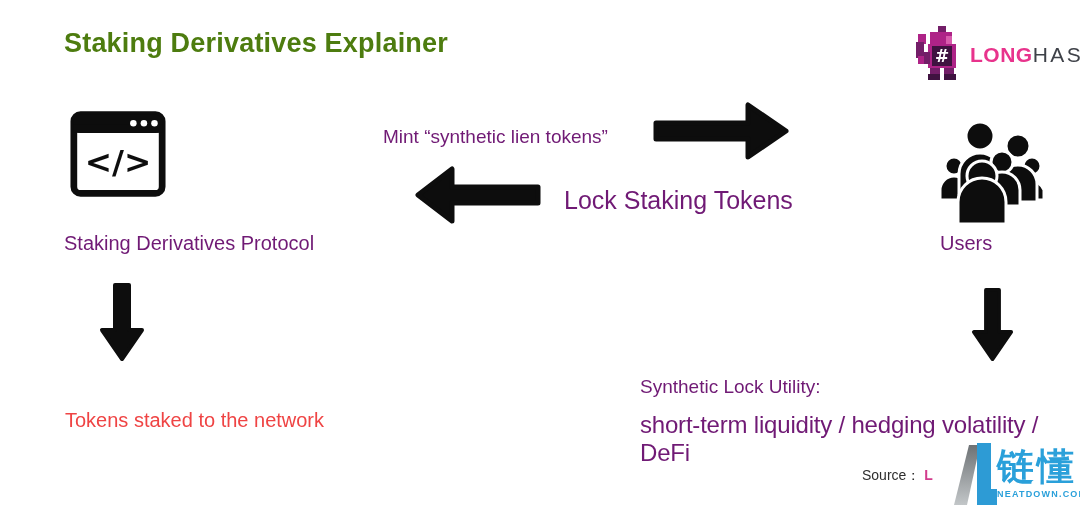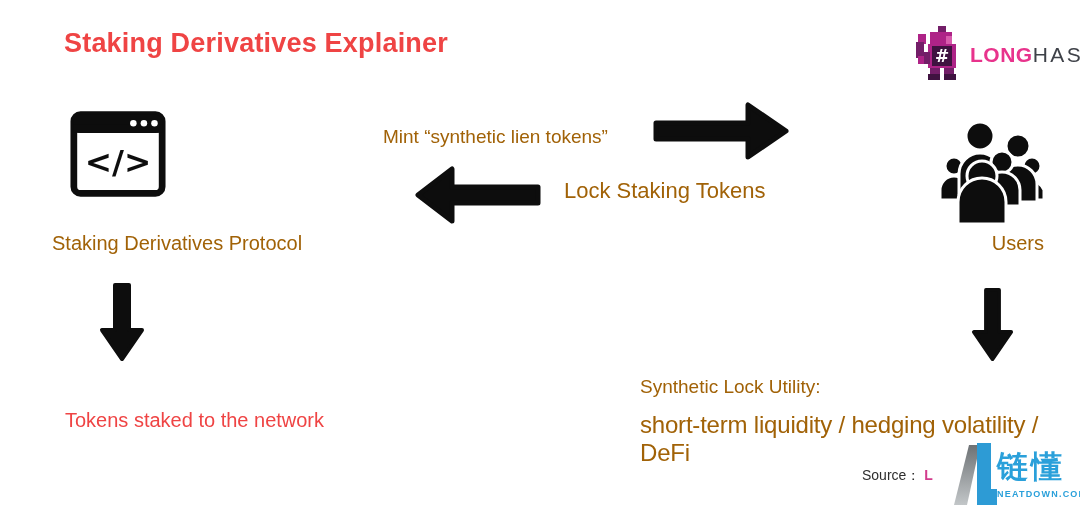--- a/index.html
+++ b/index.html
@@ -2,41 +2,41 @@
 <html><head>
 <meta charset="utf-8">
 <style>
   html,body{margin:0;padding:0;background:#ffffff;}
   .canvas{
     position:relative;width:1080px;height:514px;background:#ffffff;overflow:hidden;
     font-family:"Liberation Sans","DejaVu Sans",sans-serif;color:#3a3a3a;
   }
   .abs{position:absolute;}
   .title{
-    left:64px;top:28px;font-size:27px;font-weight:bold;color:#ef4444;letter-spacing:.2px;
+    left:64px;top:28px;font-size:27px;font-weight:bold;color:#4d7c0f;letter-spacing:.2px;
   }
   
   .brand{left:916px;top:26px;display:flex;align-items:center;gap:6px;}
   .brand-text{display:flex;flex-direction:row;line-height:23px;}
   .brand-line1{font-size:21px;font-weight:800;color:#e8338c;letter-spacing:.5px;}
   .brand-line2{font-size:21px;font-weight:500;color:#3e4148;letter-spacing:2.5px;}
   
-  .lbl{font-size:20px;color:#a16207;}
+  .lbl{font-size:20px;color:#701a75;}
   .mint-label{left:383px;top:126px;font-size:19px;}
-  .lock-label{left:564px;top:178px;font-size:22px;}
-  .protocol-label{left:52px;top:232px;text-align:center;}
-  .users-label{left:940px;top:232px;width:104px;text-align:right;}
+  .lock-label{left:564px;top:186px;font-size:25px;}
+  .protocol-label{left:64px;top:232px;text-align:center;}
+  .users-label{left:940px;top:232px;width:104px;text-align:left;}
   .protocol-result{left:65px;top:409px;color:#ef4444;}
   .utility-title{left:640px;top:376px;font-size:19px;}
   .utility-detail{left:640px;top:411px;font-size:24px;letter-spacing:-.2px;}
   
   .source-row{left:862px;top:467px;font-size:14px;color:#2e2e2e;font-weight:500;}
   .source-value{color:#d23c8c;font-weight:bold;margin-left:4px;}
   .wm-logo{left:953px;top:443px;}
-  .wm-cjk{left:997px;top:450px;font-size:31px;font-weight:bold;color:#2aa0da;letter-spacing:3px;line-height:34px;}
+  .wm-cjk{left:997px;top:450px;font-size:37px;font-weight:bold;color:#2aa0da;letter-spacing:3px;line-height:34px;}
   .wm-domain{left:997px;top:489px;font-size:9px;color:#2aa0da;letter-spacing:1.2px;font-weight:bold;}
 </style>
 </head>
 <body>
 
 <div class="canvas">
 
   <div class="abs title">Staking Derivatives Explainer</div>
 
   <div class="abs brand">

